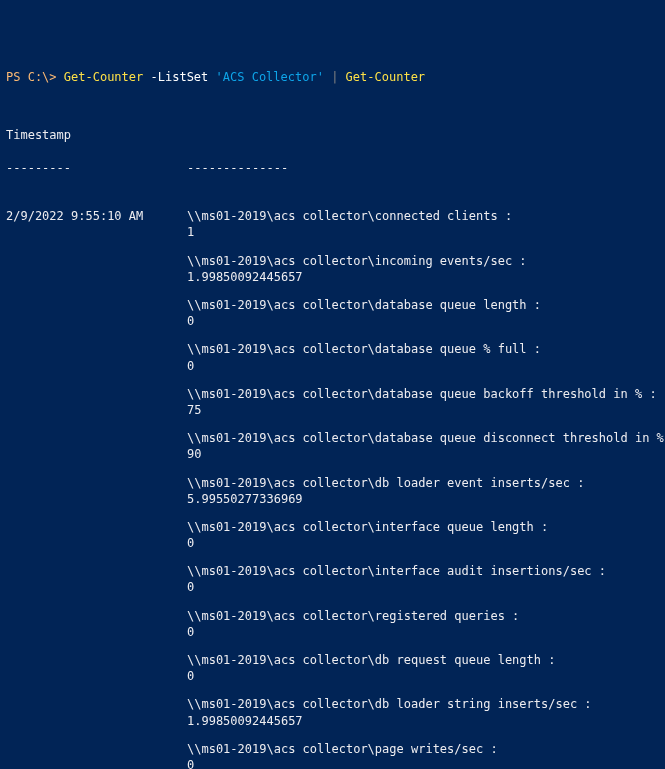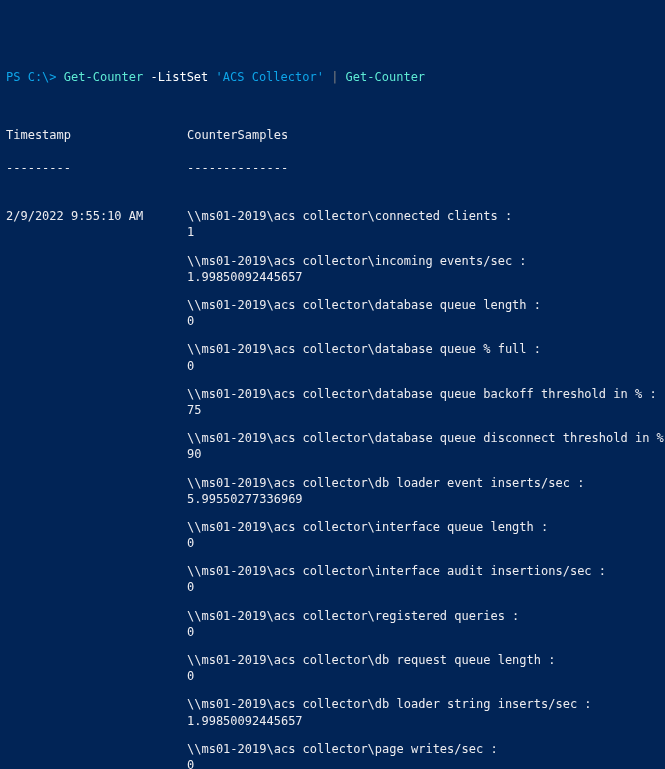--- a/index.html
+++ b/index.html
@@ -9,22 +9,22 @@
     font-family: Consolas, "Lucida Console", monospace;
     font-size: 12px;
     line-height: 1.35;
     width: 665px;
     height: 769px;
     overflow: hidden;
     padding: 4px 6px;
     white-space: pre;
   }
   .prompt-line { margin-bottom: 10px; }
-  .ps-prefix  { color: #0ea5e9; }
-  .cmd        { color: #5eead4; }
+  .ps-prefix  { color: #fdba74; }
+  .cmd        { color: #fde047; }
   .param      { color: #ffffff; }
   .str        { color: #0ea5e9; }
   .pipe       { color: #808080; }
   .header-row { display: flex; align-items: flex-end; }
   .col-ts     { width: 181px; flex-shrink: 0; }
   .col-cs     { flex: 1; }
   .body       { display: flex; }
   .body .col-ts { }
   .samples    { }
   .sample     { margin-bottom: 12px; }
@@ -33,21 +33,20 @@
 </style>
 </head>
 <body>
 
 
 
 <div class="prompt-line"><span class="ps-prefix">PS C:\&gt; </span><span class="cmd">Get-Counter</span><span class="param"> -ListSet </span><span class="str">'ACS Collector'</span><span> </span><span class="pipe">|</span><span> </span><span class="cmd">Get-Counter</span></div>
 
 <div class="header-row">
   <div class="col-ts">Timestamp</div>
-  <div class="col-cs">CounterSamples</div>
 </div>
 <div class="header-row">
   <div class="col-ts">---------</div>
   <div class="col-cs">--------------</div>
 </div>
 
 <div class="body">
   <div class="col-ts">2/9/2022 9:55:10 AM</div>
   <div class="col-cs samples" id="samples-container"><div class="sample"><div class="path">\\ms01-2019\acs collector\connected clients :</div><div class="value">1</div></div><div class="sample"><div class="path">\\ms01-2019\acs collector\incoming events/sec :</div><div class="value">1.99850092445657</div></div><div class="sample"><div class="path">\\ms01-2019\acs collector\database queue length :</div><div class="value">0</div></div><div class="sample"><div class="path">\\ms01-2019\acs collector\database queue % full :</div><div class="value">0</div></div><div class="sample"><div class="path">\\ms01-2019\acs collector\database queue backoff threshold in % :</div><div class="value">75</div></div><div class="sample"><div class="path">\\ms01-2019\acs collector\database queue disconnect threshold in % :</div><div class="value">90</div></div><div class="sample"><div class="path">\\ms01-2019\acs collector\db loader event inserts/sec :</div><div class="value">5.99550277336969</div></div><div class="sample"><div class="path">\\ms01-2019\acs collector\interface queue length :</div><div class="value">0</div></div><div class="sample"><div class="path">\\ms01-2019\acs collector\interface audit insertions/sec :</div><div class="value">0</div></div><div class="sample"><div class="path">\\ms01-2019\acs collector\registered queries :</div><div class="value">0</div></div><div class="sample"><div class="path">\\ms01-2019\acs collector\db request queue length :</div><div class="value">0</div></div><div class="sample"><div class="path">\\ms01-2019\acs collector\db loader string inserts/sec :</div><div class="value">1.99850092445657</div></div><div class="sample"><div class="path">\\ms01-2019\acs collector\page writes/sec :</div><div class="value">0</div></div></div>
 </div>

